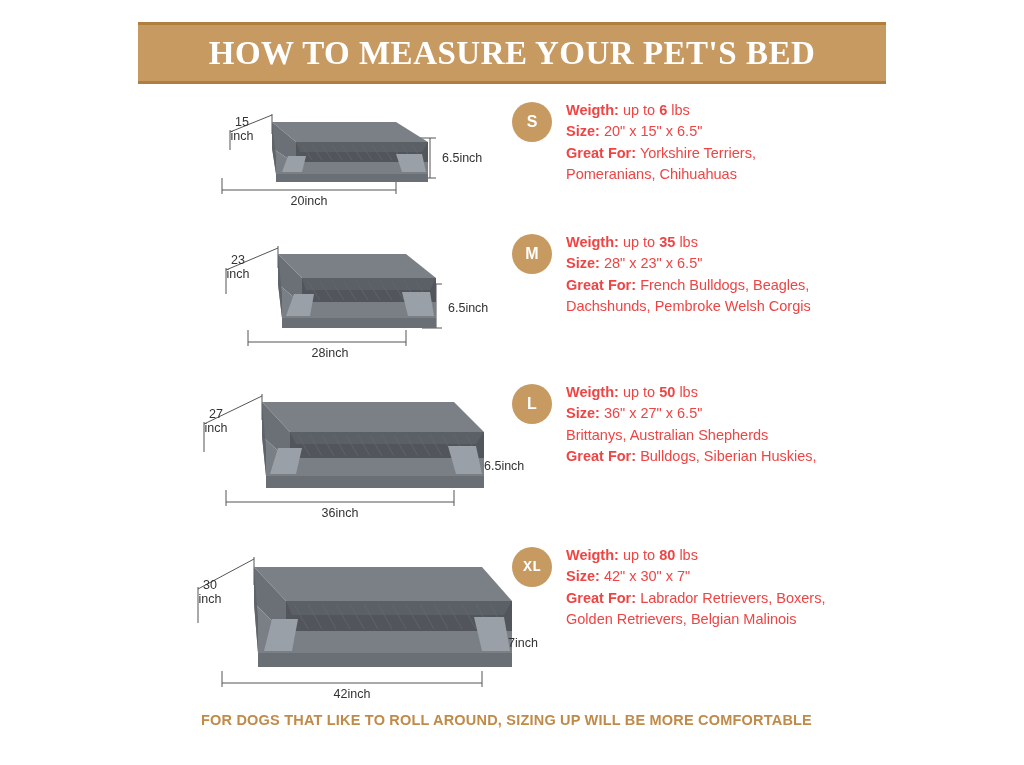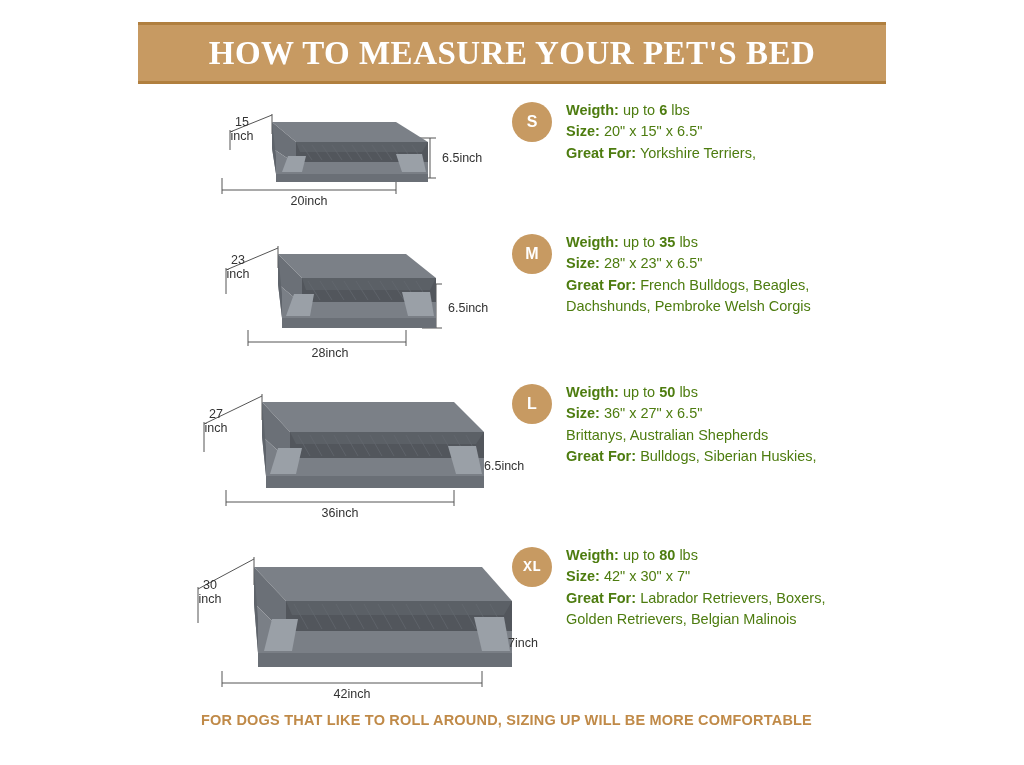--- a/index.html
+++ b/index.html
@@ -87,21 +87,21 @@
     font-weight: bold;
     display: flex;
     align-items: center;
     justify-content: center;
     margin-top: 2px;
   }
   .size-badge.xl { font-size: 15px; font-family: Liberation Mono, monospace; }
   .info-lines {
     font-size: 14.5px;
     line-height: 1.48;
-    color: #4d7c0f;
+    color: #ef4444;
   }
   .info-lines .lbl { font-weight: bold; }
   .info-lines .val-b { font-weight: bold; }
   .info-lines div { white-space: nowrap; }
 
   
   .footer {
     position: absolute;
     left: 0;
     top: 712px;
@@ -186,20 +186,21 @@
         <span>lbs</span>
       </div>
       <div>
         <span class="lbl">Size:</span>
         <span>20" x 15" x 6.5"</span>
       </div>
       <div>
         <span class="lbl">Great For:</span>
         <span>Yorkshire Terriers,</span>
       </div>
+      <div>Pomeranians, Chihuahuas</div>
     </div>
   </div>
 </div>
 
 <div class="row row-m">
   <div class="bed-area">
     <svg width="500" height="145" viewBox="0 0 500 145">
       <g stroke="#555" stroke-width="1" fill="none">
         <line x1="234" y1="14" x2="234" y2="36"></line>
         <line x1="182" y1="62" x2="182" y2="36"></line>

